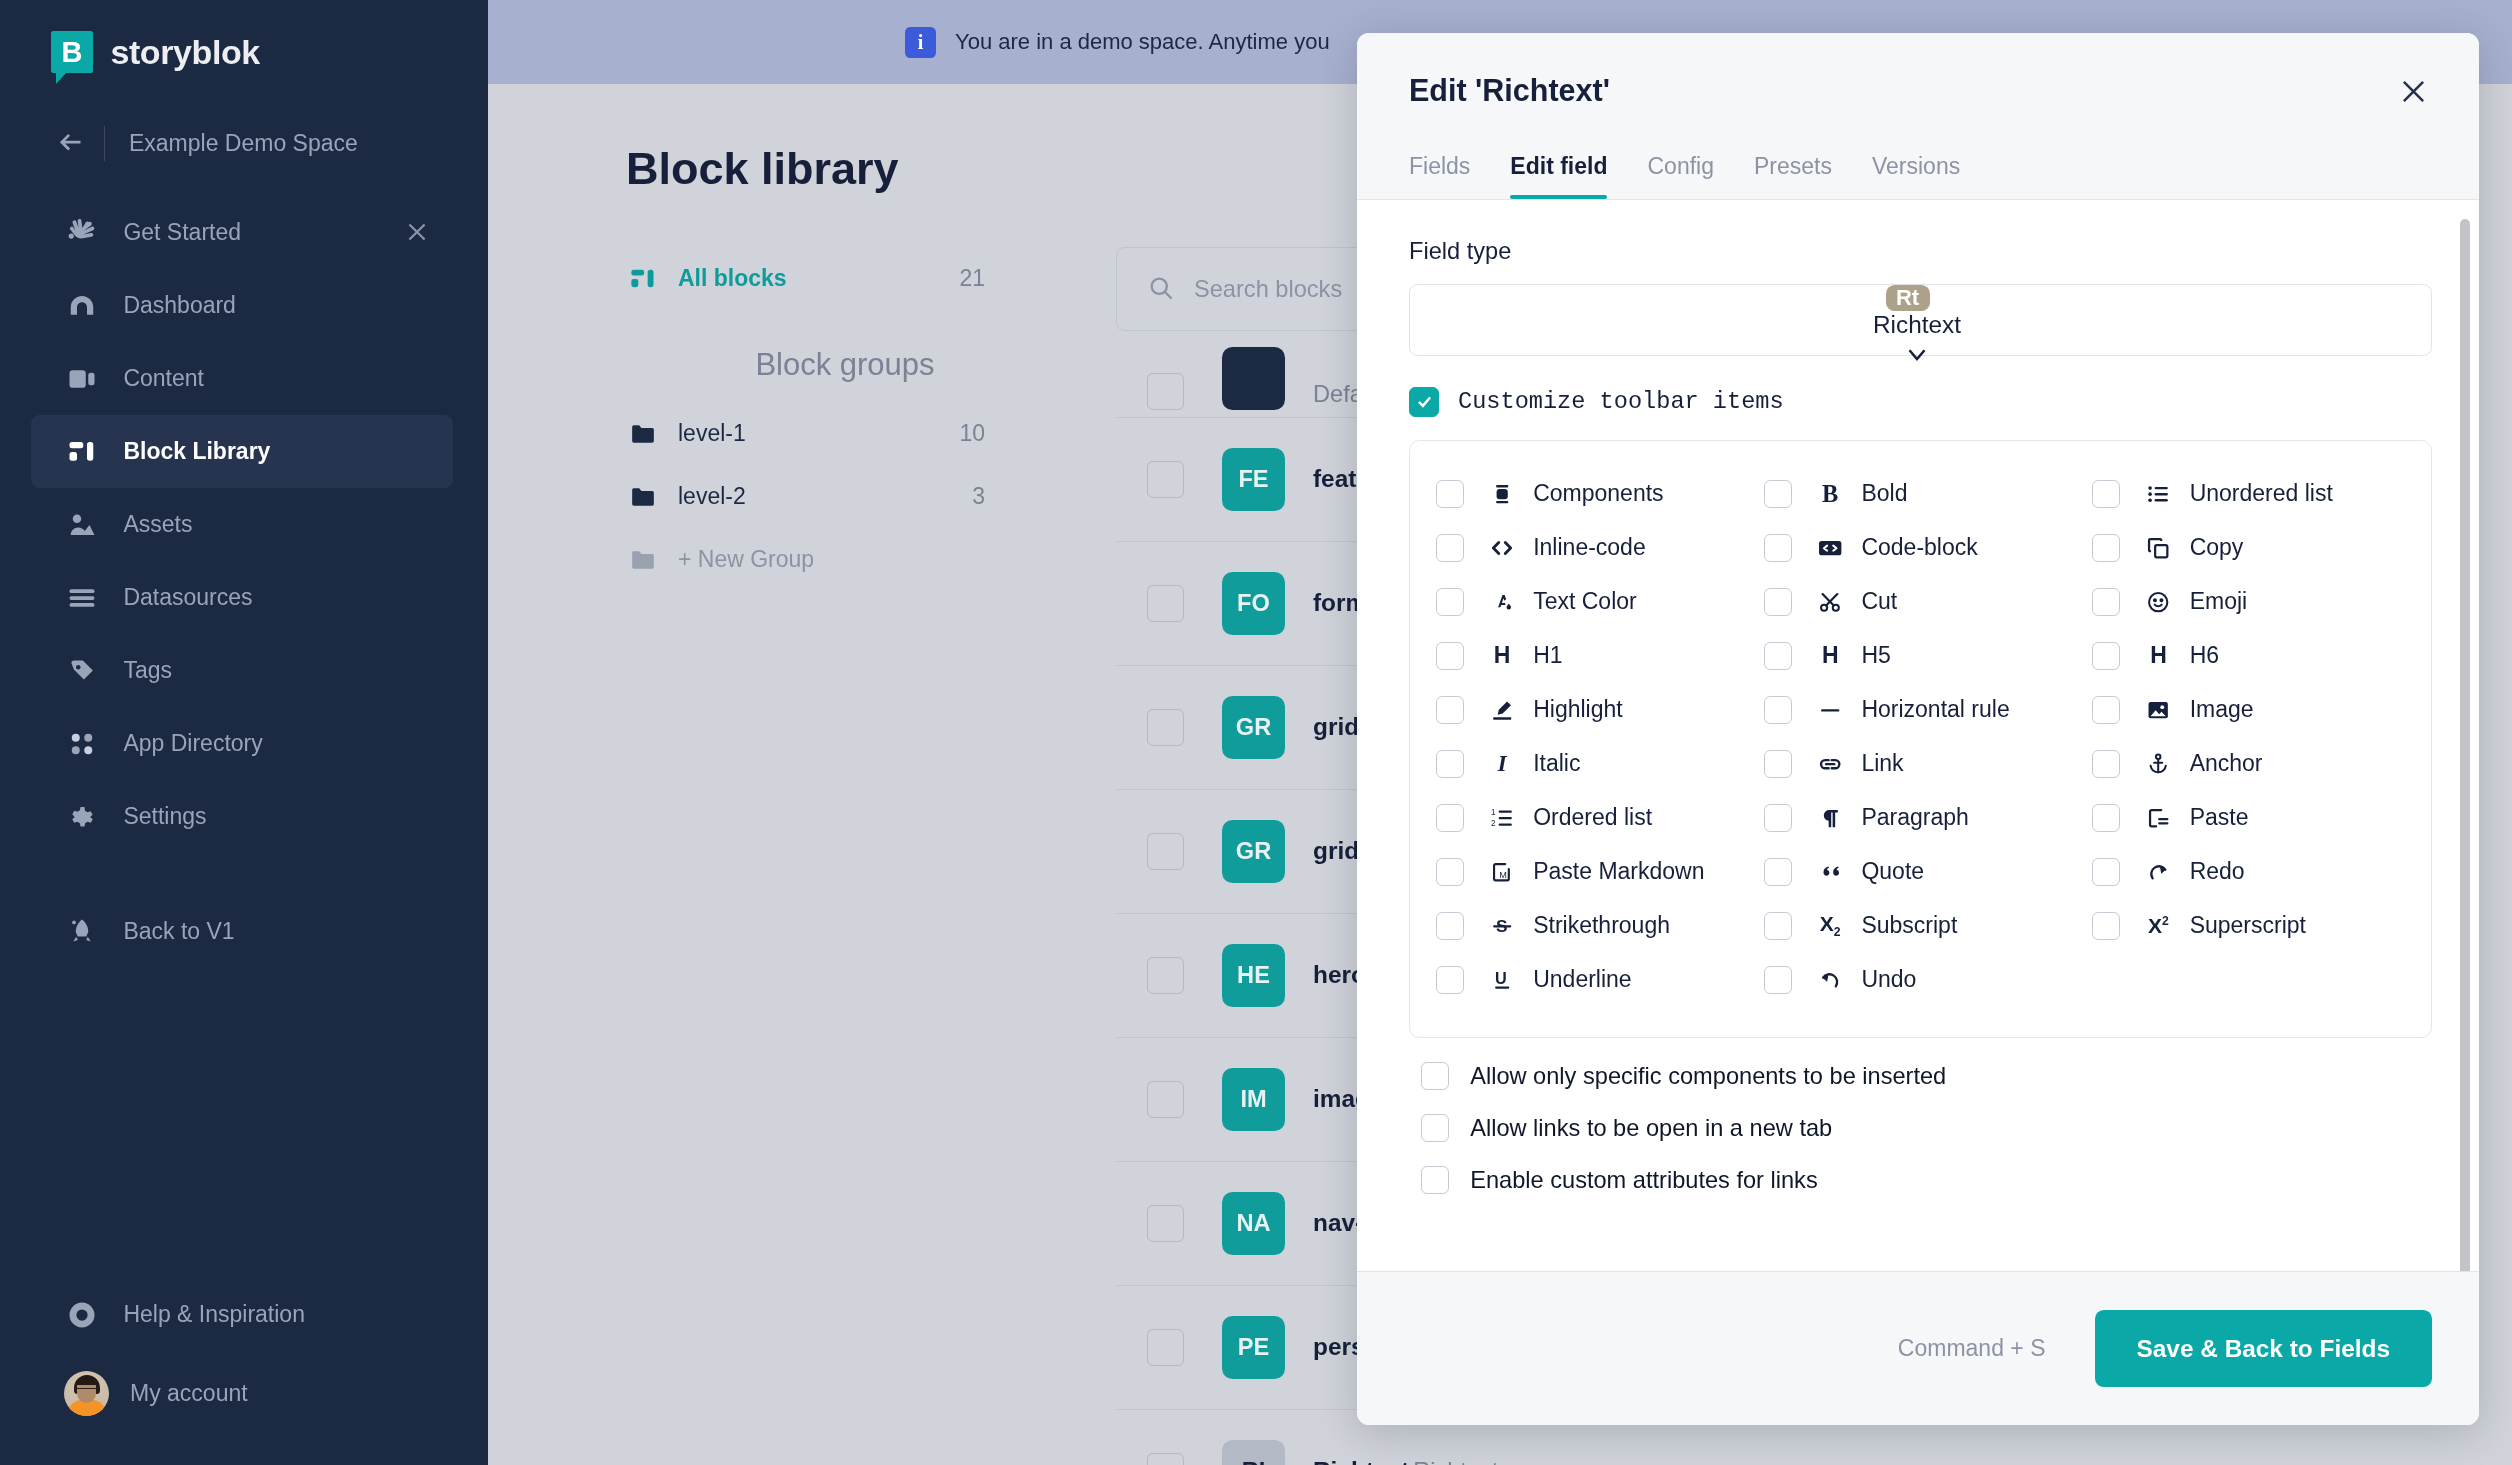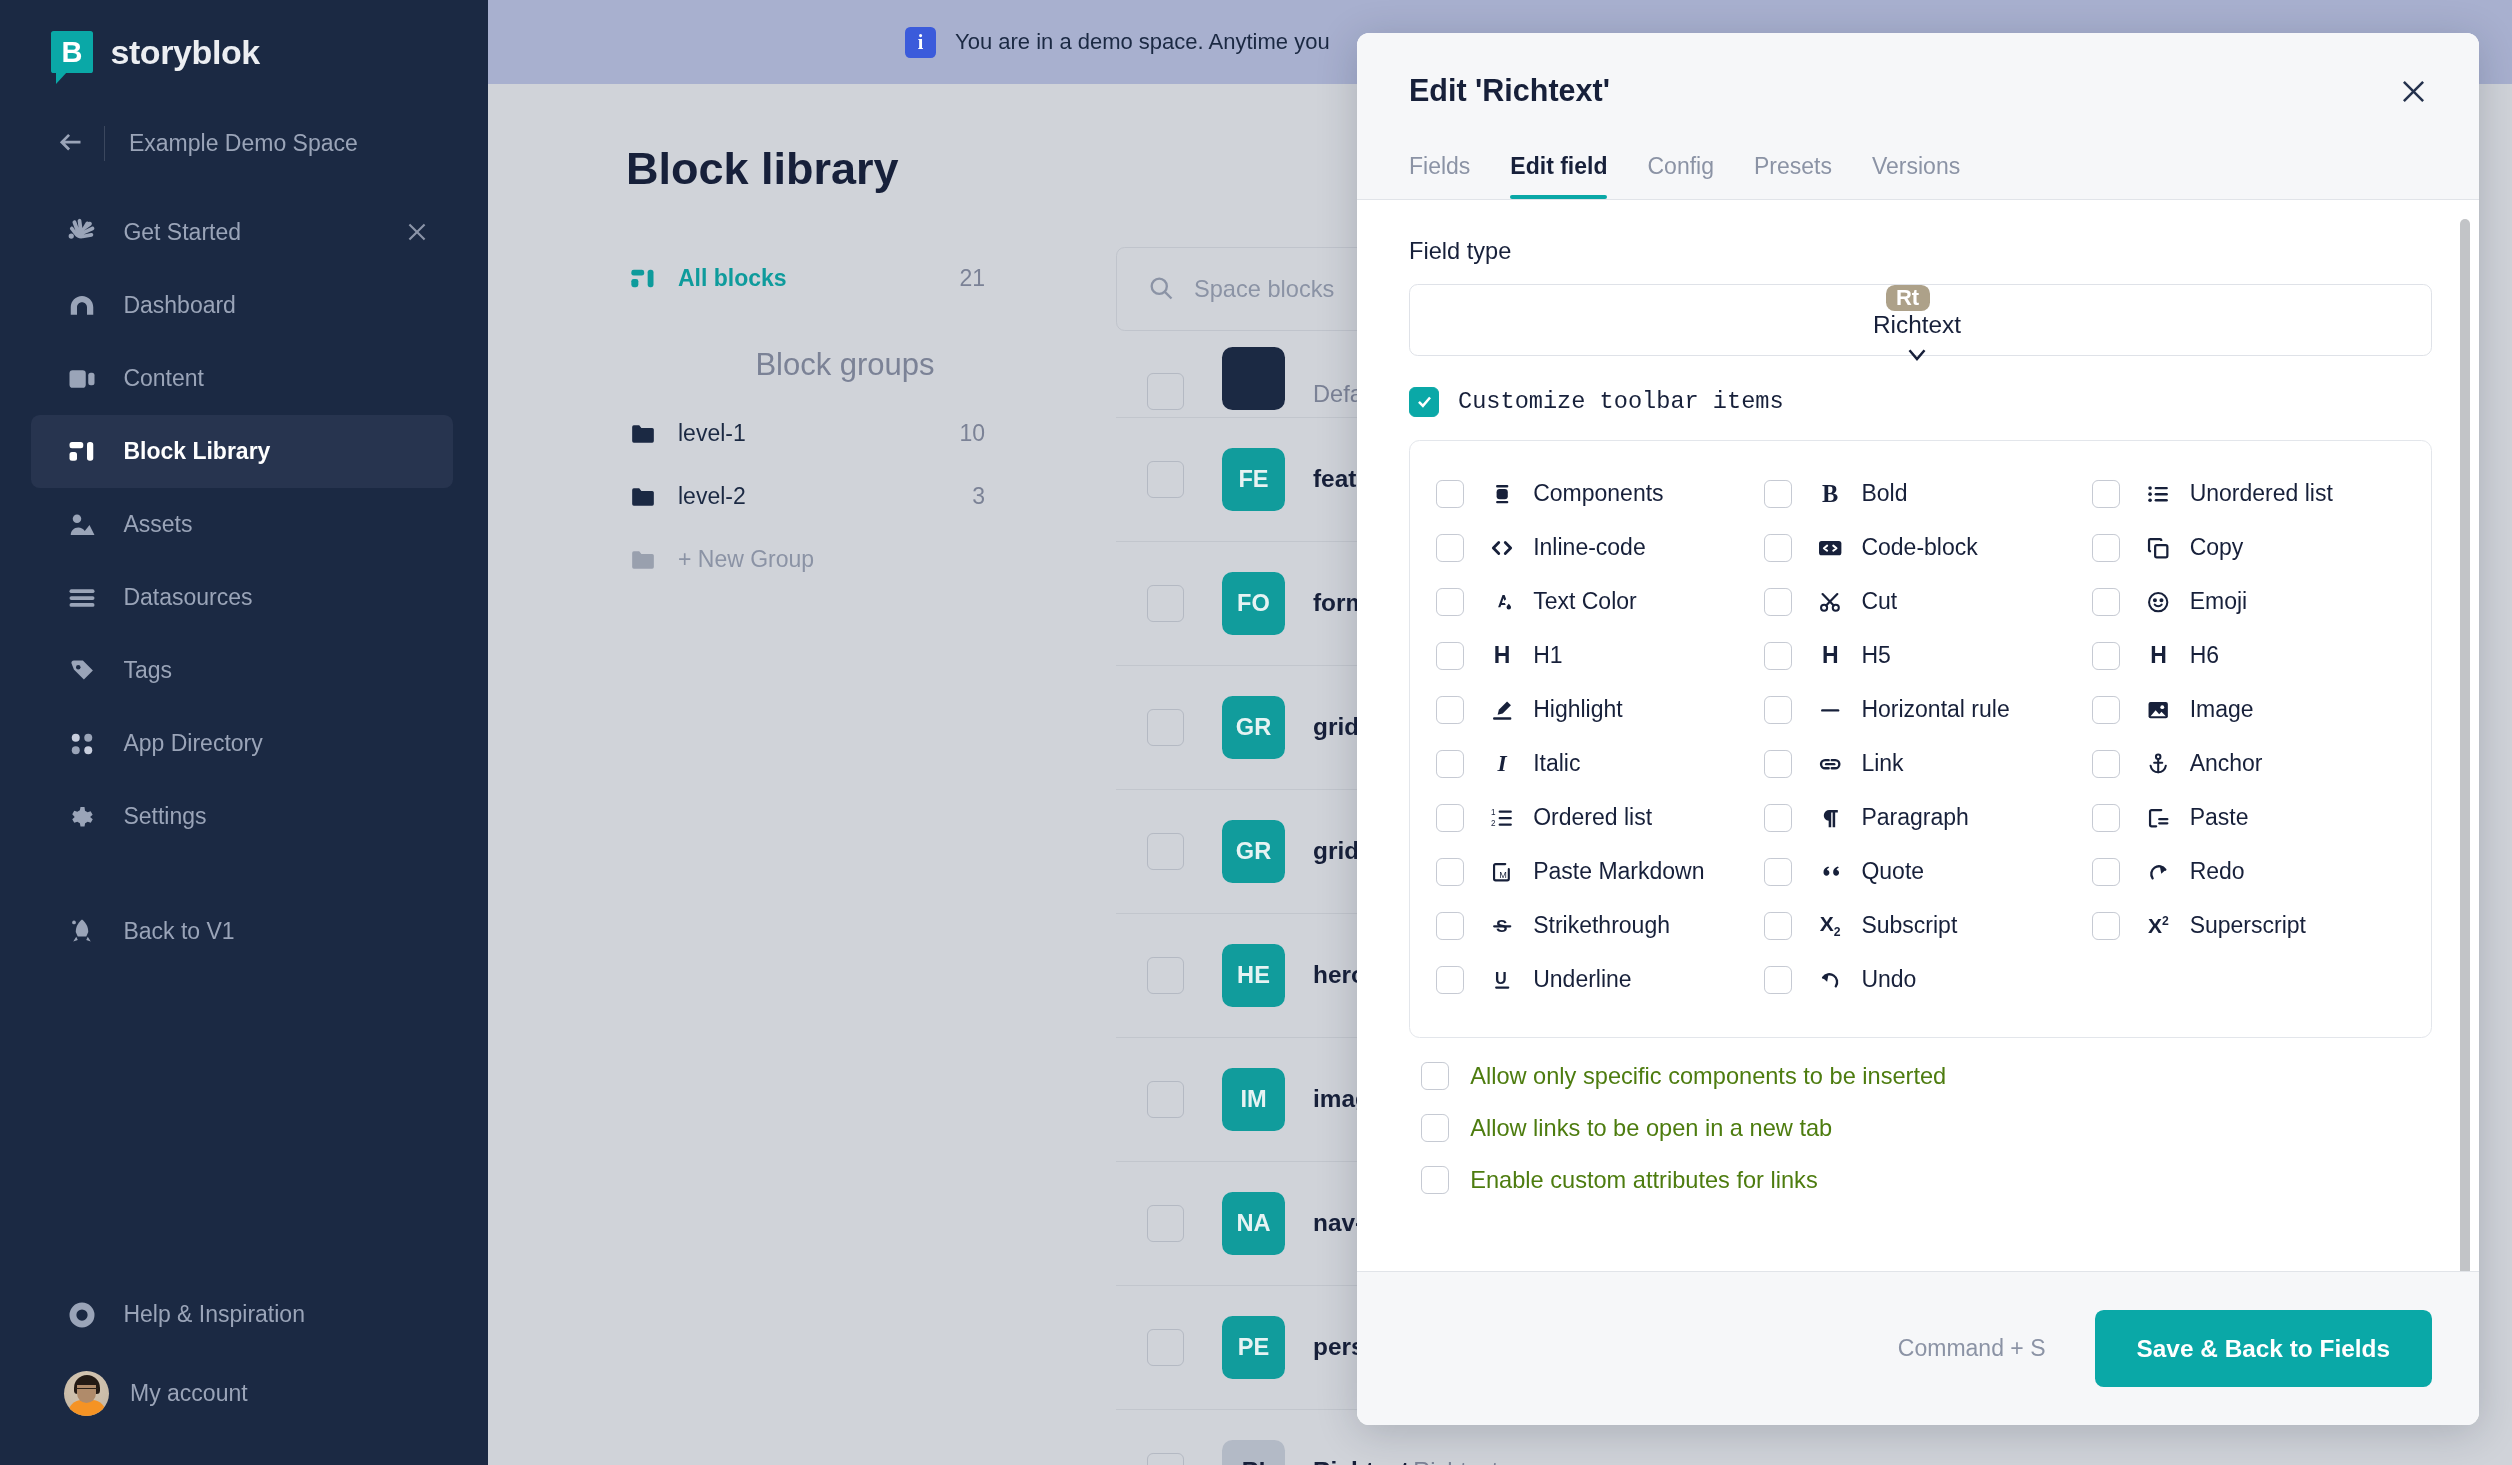--- a/index.html
+++ b/index.html
@@ -163,21 +163,21 @@
   }
   .tb-item { display:flex; align-items:center; height:54px; }
   .tb-item .cb { width:28px; height:28px; }
   .tb-ic { width:38px; height:31px; margin-left:19px; display:flex; align-items:center; justify-content:center;
            color:#17203a; flex:none; }
   .tb-lbl { font-size:23px; color:#17203a; margin-left:12.2px; white-space:nowrap; }
 
   .opt-list { margin-top: 12.2px; }
   .opt-line { display:flex; align-items:center; height:52px; }
   .opt-line .cb { width:28px; height:28px; margin-left:12.2px; }
-  .opt-line .ol { font-size:23.6px; color:#4d7c0f; margin-left:21px; }
+  .opt-line .ol { font-size:23.6px; color:#0f172a; margin-left:21px; }
 
   .modal-scroll {
     position:absolute; right:8.7px; top:19px; width:10.5px; height:1062px;
     background:#c2c4c7; border-radius:5.2px;
   }
 
   .modal-foot {
     height: 154px; background:#f6f7f9; border-top:0.9px solid #e1e4e9;
     display:flex; align-items:center; justify-content:flex-end; padding-right: 47px; gap: 49px;
   }
@@ -402,21 +402,21 @@
       </div>
 
       <div class="right-col">
         <div class="search-box">
           <span>
             <svg width="28" height="28" viewBox="0 0 24 24" style="fill:none;stroke:#8b93a5;stroke-width:2">
                 <circle cx="10.5" cy="10.5" r="6.5"></circle>
                 <line x1="15.5" y1="15.5" x2="21" y2="21"></line>
               </svg>
           </span>
-          <span class="sp">Space blocks</span>
+          <span class="sp">Search blocks</span>
         </div>
 
         <div class="block-list">
 
           <div class="block-row">
             <span class="bl-check"></span>
             <span class="bl-avatar" style="background:#1b2943;"></span>
             <span class="bl-text">
               <span class="t2">Default Pa</span>
             </span>

